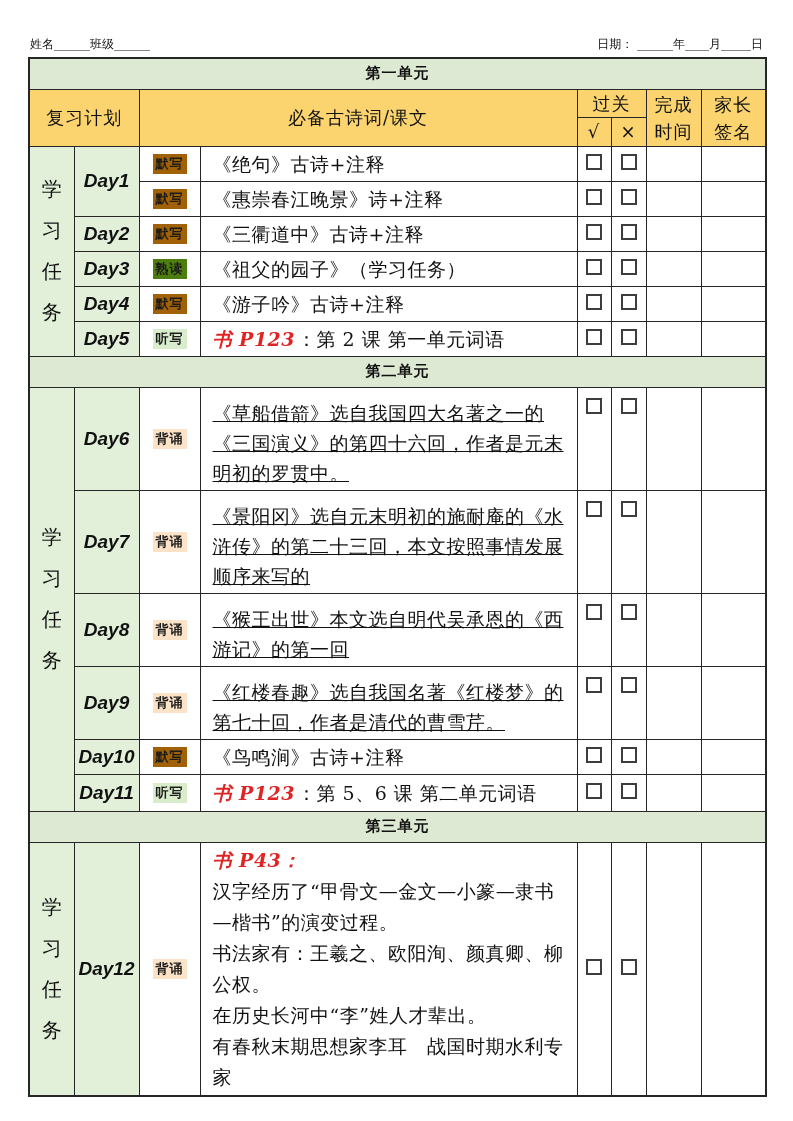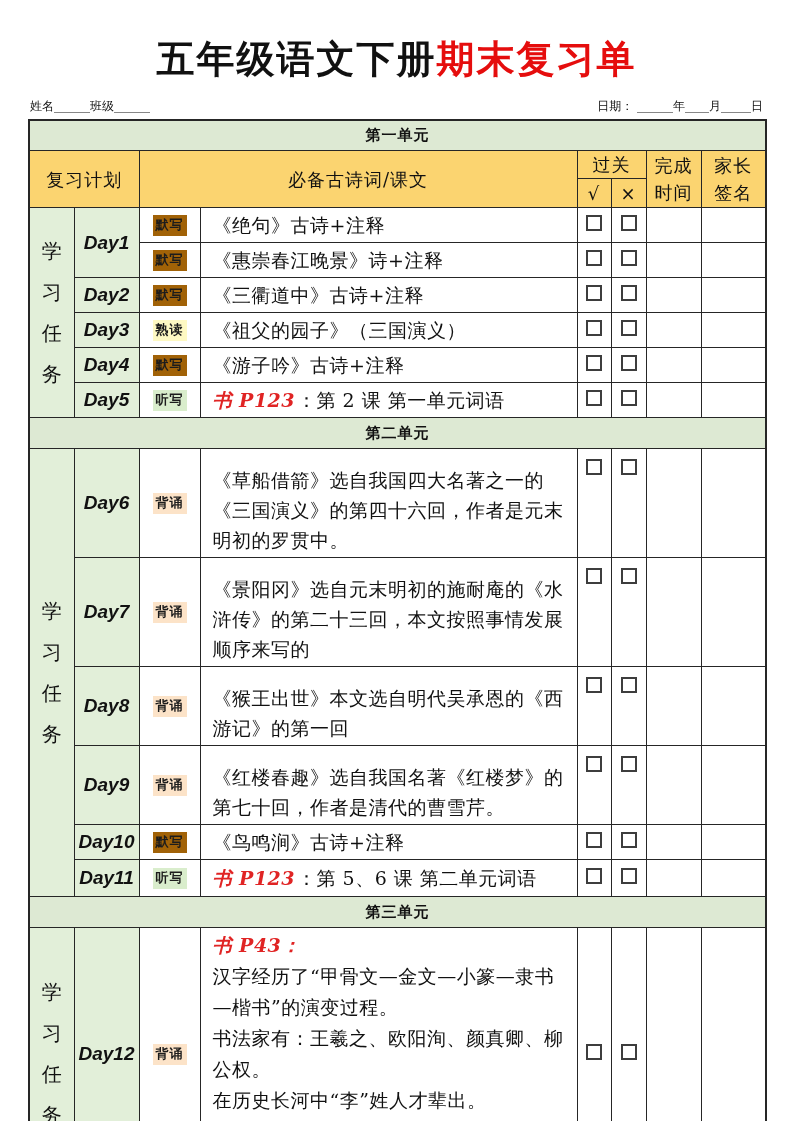--- a/index.html
+++ b/index.html
@@ -49,51 +49,50 @@
   td.day {
     text-align:center; font-family:"Liberation Sans", sans-serif;
     font-style:italic; font-weight:bold; font-size:19px;
   }
   td.tagcell { text-align:center; background:#fff; }
   .tag {
     display:inline-block; font-size:13px; font-weight:bold;
     padding:3px 3px; line-height:1.15; letter-spacing:1px; color:#1c1c1c;
   }
   .tag.pink  { background:#a16207; }
-  .tag.blue  { background:#fef9c3;text-align:center; }
+  .tag.blue  { background:#4d7c0f;text-align:center; }
   .tag.lgreen{ background:#d9edcc; }
   .tag.peach { background:#fce3c8; }
 
   td.content {
     font-size:19px; line-height:30px; letter-spacing:0.5px;
     padding:2px 8px 2px 12px; background:#fff;
   }
   .red-em {
     color:#e02424; font-weight:bold; font-style:italic;
   }
   .red-em:not(:empty) { margin-right:2px; }
 
   td.cb { text-align:center; background:#fff; }
   .checkbox {
     display:inline-block; width:16px; height:16px;
     border:2px solid #3d3d3d; background:#fff;
   }
-  tr.row-top td.content { vertical-align:top; padding-top:16px; }
+  tr.row-top td.content { vertical-align:top; padding-top:10px;text-decoration:underline; }
   tr.row-top td.cb { vertical-align:top; padding-top:10px; }
 
   td.blank { background:#fff; }
 
   .line { line-height:31px; }
 </style>
 </head>
 <body>
 
 <div class="page">
 
-  <h1 class="title"><span>五年级语文下册</span><span class="red">期末复习单</span></h1>
 
   <div class="info-line">
     <span>姓名______班级______</span>
     <span>日期： ______年____月_____日</span>
   </div>
 
   <table class="review">
     <colgroup>
       <col style="width:45px">
         <col style="width:65px">
@@ -152,21 +151,21 @@
         <td class="tagcell"><span class="tag pink">默写</span></td>
         <td class="content"><span class="red-em"></span><span>《三衢道中》古诗+注释</span></td>
         <td class="cb"><span class="checkbox"></span></td>
         <td class="cb"><span class="checkbox"></span></td>
         <td class="blank"></td>
         <td class="blank"></td>
       </tr>
       <tr style="height:33px">
         <td class="day green">Day3</td>
         <td class="tagcell"><span class="tag blue">熟读</span></td>
-        <td class="content"><span class="red-em"></span><span>《祖父的园子》（三国演义）</span></td>
+        <td class="content"><span class="red-em"></span><span>《祖父的园子》（学习任务）</span></td>
         <td class="cb"><span class="checkbox"></span></td>
         <td class="cb"><span class="checkbox"></span></td>
         <td class="blank"></td>
         <td class="blank"></td>
       </tr>
       <tr style="height:33px">
         <td class="day green">Day4</td>
         <td class="tagcell"><span class="tag pink">默写</span></td>
         <td class="content"><span class="red-em"></span><span>《游子吟》古诗+注释</span></td>
         <td class="cb"><span class="checkbox"></span></td>

